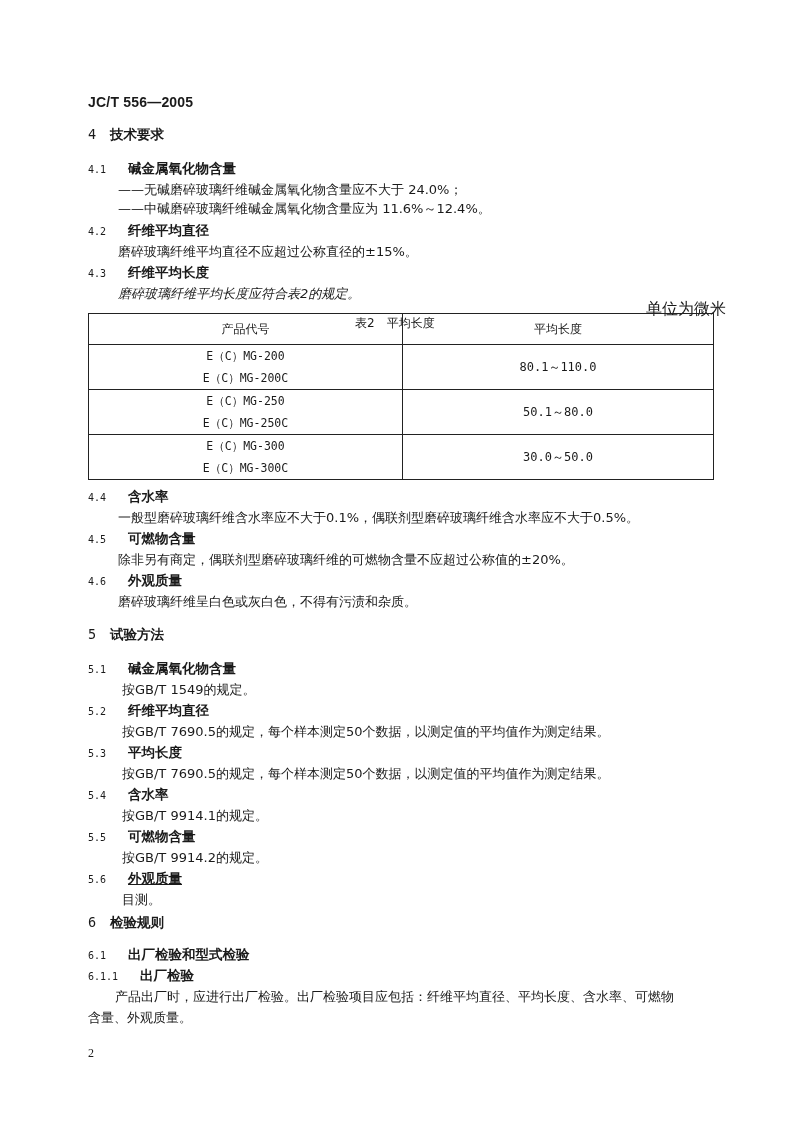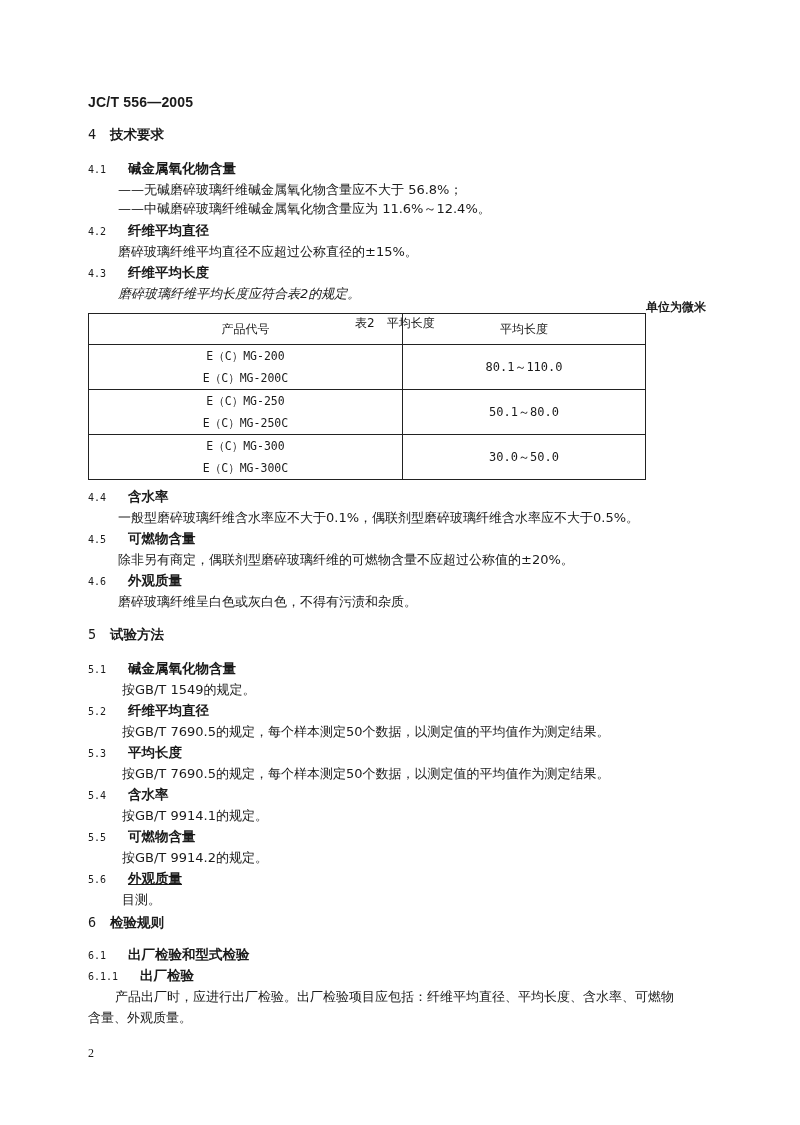--- a/index.html
+++ b/index.html
@@ -10,24 +10,24 @@
   }
   .abs { position: absolute; white-space: nowrap; }
   .std { left: 88px; top: 94px; font-family: "Liberation Sans", sans-serif; font-size: 14px; font-weight: bold; letter-spacing: 0.2px; }
   .h1 { font-size: 13.5px; font-weight: bold; }
   .h1 .n { display: inline-block; width: 22px; font-weight: normal; font-family: "DejaVu Sans Mono", monospace; }
   .h2 { font-size: 13.5px; font-weight: bold; }
   .h2 .n { display: inline-block; width: 40px; font-weight: normal; font-family: "DejaVu Sans Mono", monospace; font-size: 10px; }
   .h3 .n { width: 58px; }
   .p { font-size: 13px; }
   .caption { font-size: 12px; font-weight: normal; margin-top: 16px; }
-  .unit { font-size: 12px; font-weight: bold; }
+  .unit { font-size: 16px; font-weight: normal; }
 
   table.t2 {
-    position: absolute; left: 88px; top: 313px; width: 558px;
+    position: absolute; left: 88px; top: 313px; width: 626px;
     border-collapse: collapse; font-size: 12px;
   }
   table.t2 td, table.t2 th {
     border: 1.5px solid #222; text-align: center; padding: 0;
   }
   table.t2 th { height: 30px; font-weight: normal; font-size: 12px; }
   table.t2 td { height: 44px; }
   table.t2 td.code { width: 313px; line-height: 22px; font-family: "DejaVu Sans Mono", monospace; font-size: 11.5px; }
   table.t2 td.val { font-family: "DejaVu Sans Mono", monospace; font-size: 12px; }
   .page-no { left: 88px; top: 1046px; font-size: 12px; font-family: "Liberation Serif", serif; }
@@ -37,21 +37,21 @@
 
 <div class="abs std">JC/T 556—2005</div>
 
 <div class="abs h1" style="left:88px;top:126px;">
   <span class="n">4</span><span>技术要求</span>
 </div>
 
 <div class="abs h2" style="left:88px;top:160px;">
   <span class="n">4.1</span><span>碱金属氧化物含量</span>
 </div>
-<div class="abs p" style="left:118px;top:181px;">——无碱磨碎玻璃纤维碱金属氧化物含量应不大于 56.8%；</div>
+<div class="abs p" style="left:118px;top:181px;">——无碱磨碎玻璃纤维碱金属氧化物含量应不大于 24.0%；</div>
 <div class="abs p" style="left:118px;top:200px;">——中碱磨碎玻璃纤维碱金属氧化物含量应为 11.6%～12.4%。</div>
 
 <div class="abs h2" style="left:88px;top:222px;">
   <span class="n">4.2</span><span>纤维平均直径</span>
 </div>
 <div class="abs p" style="left:118px;top:243px;">磨碎玻璃纤维平均直径不应超过公称直径的±15%。</div>
 
 <div class="abs h2" style="left:88px;top:264px;">
   <span class="n">4.3</span><span>纤维平均长度</span>
 </div>

